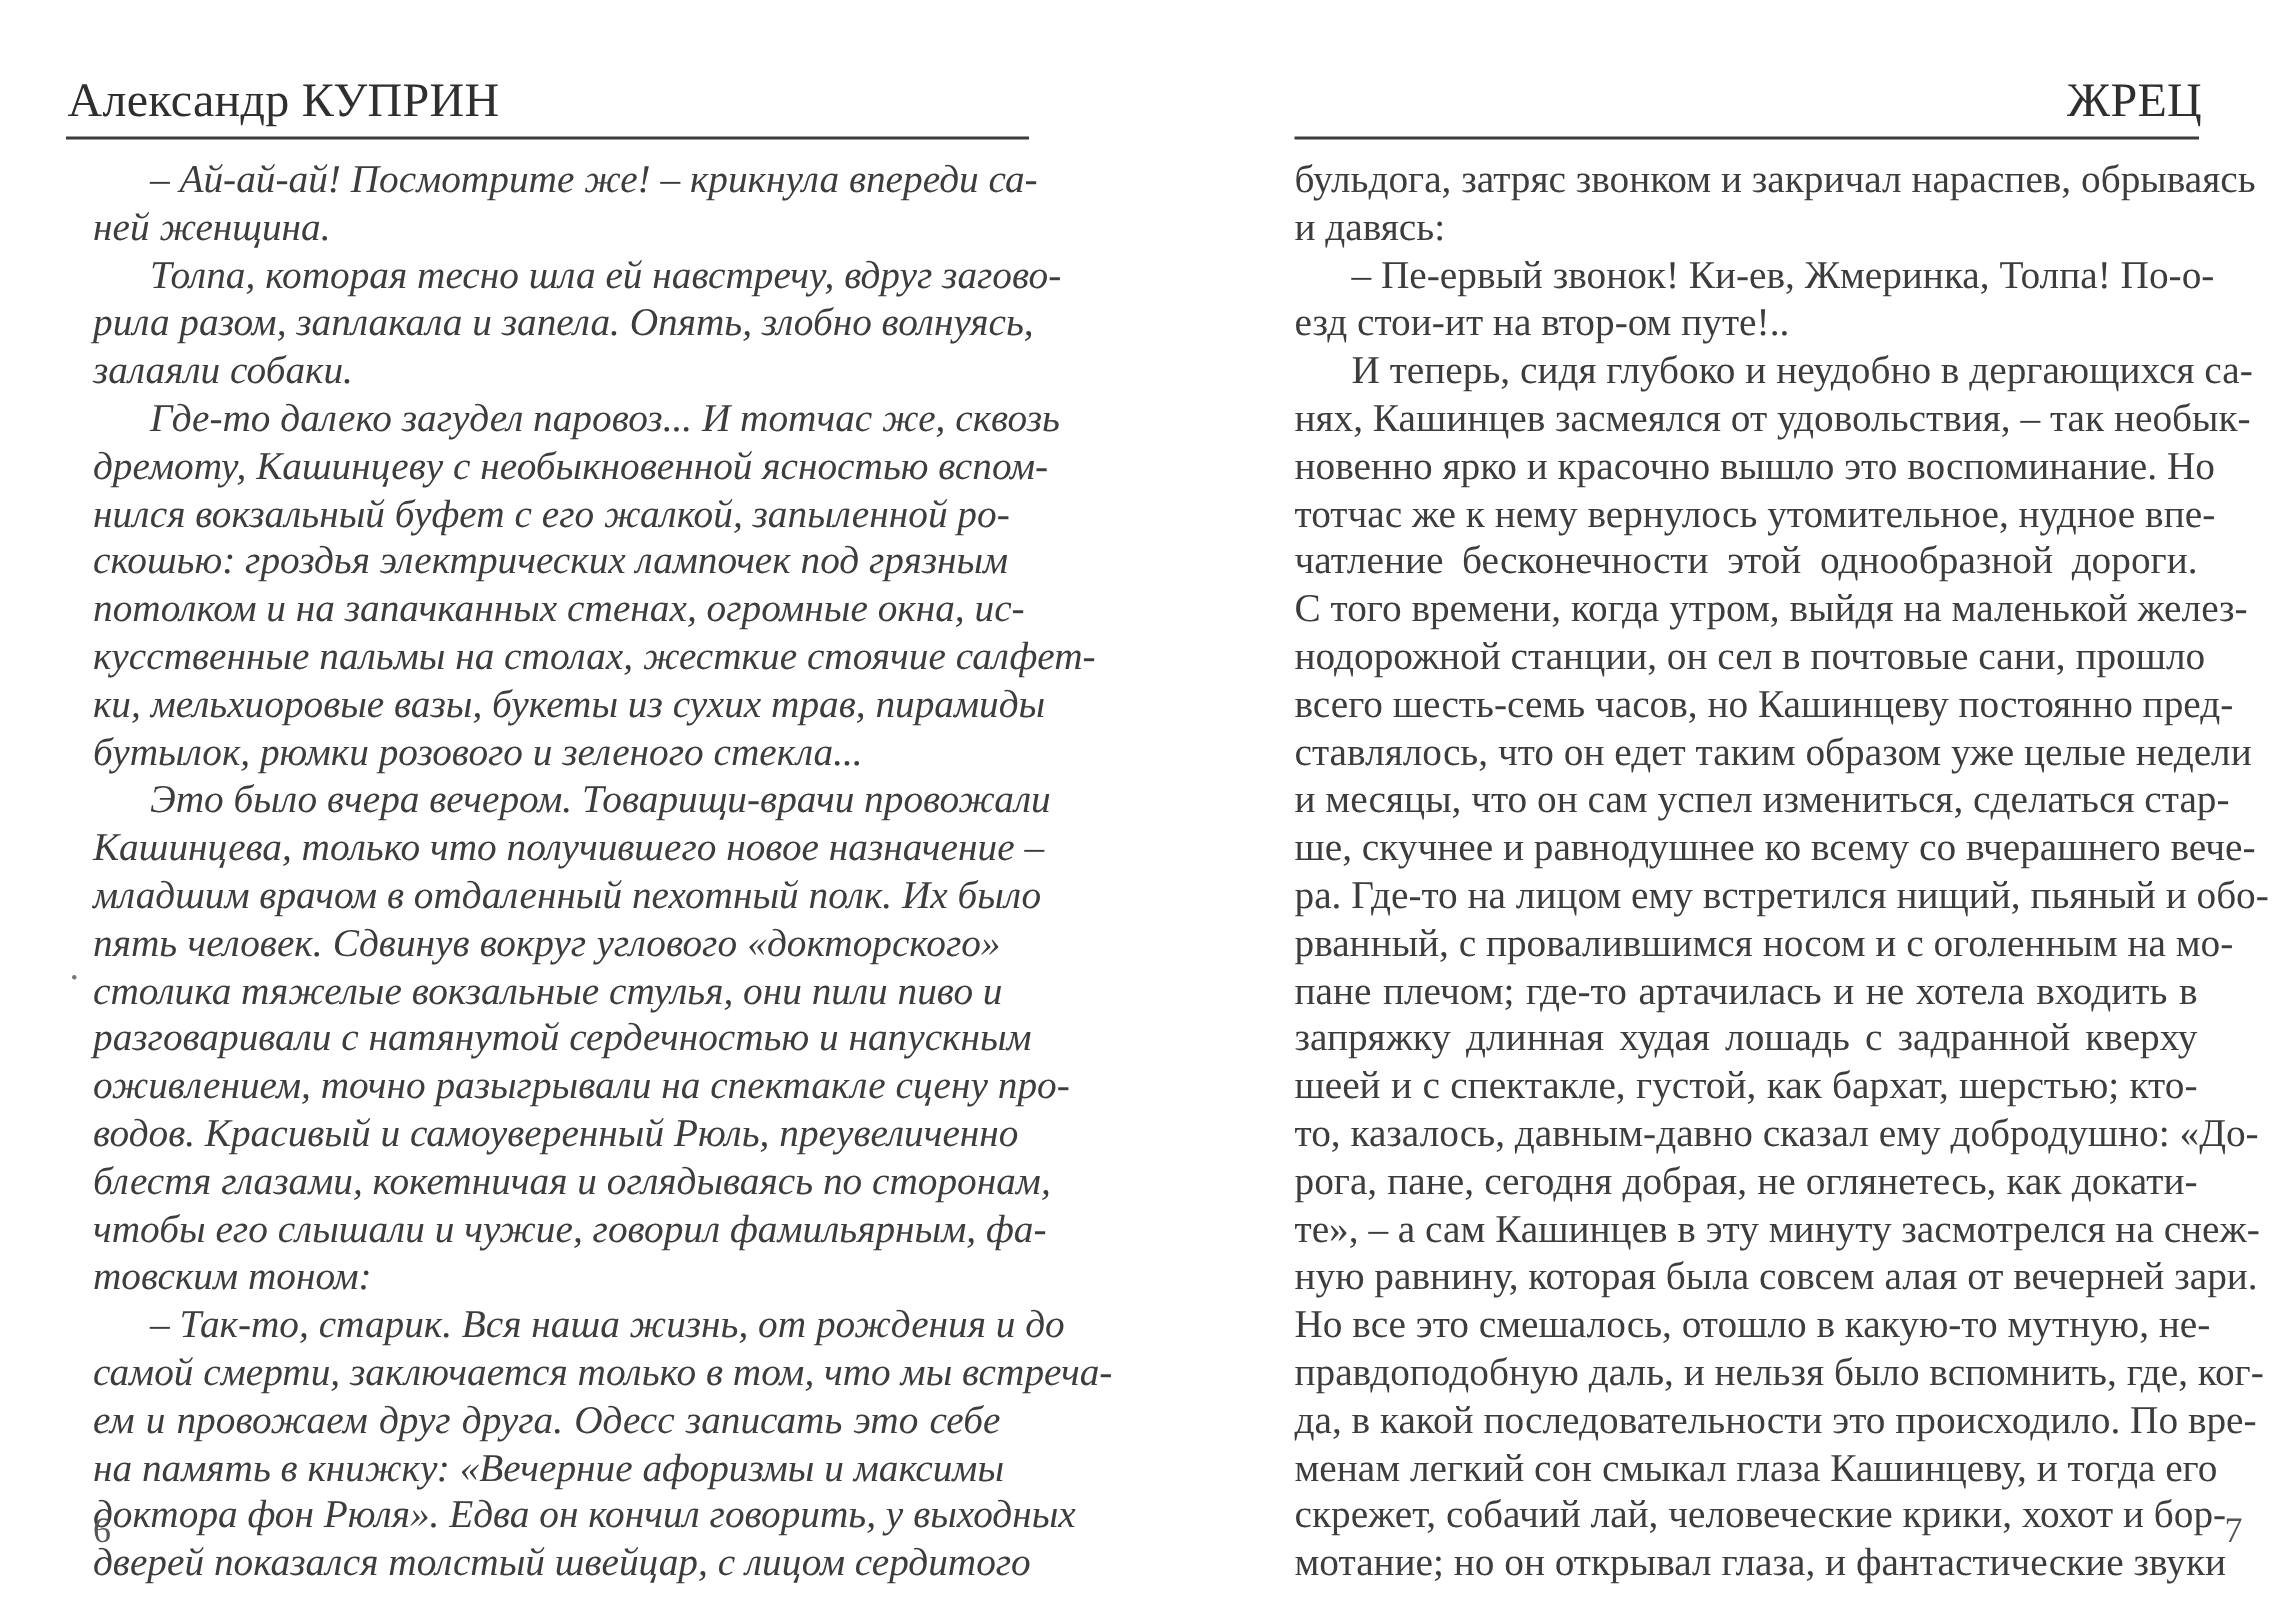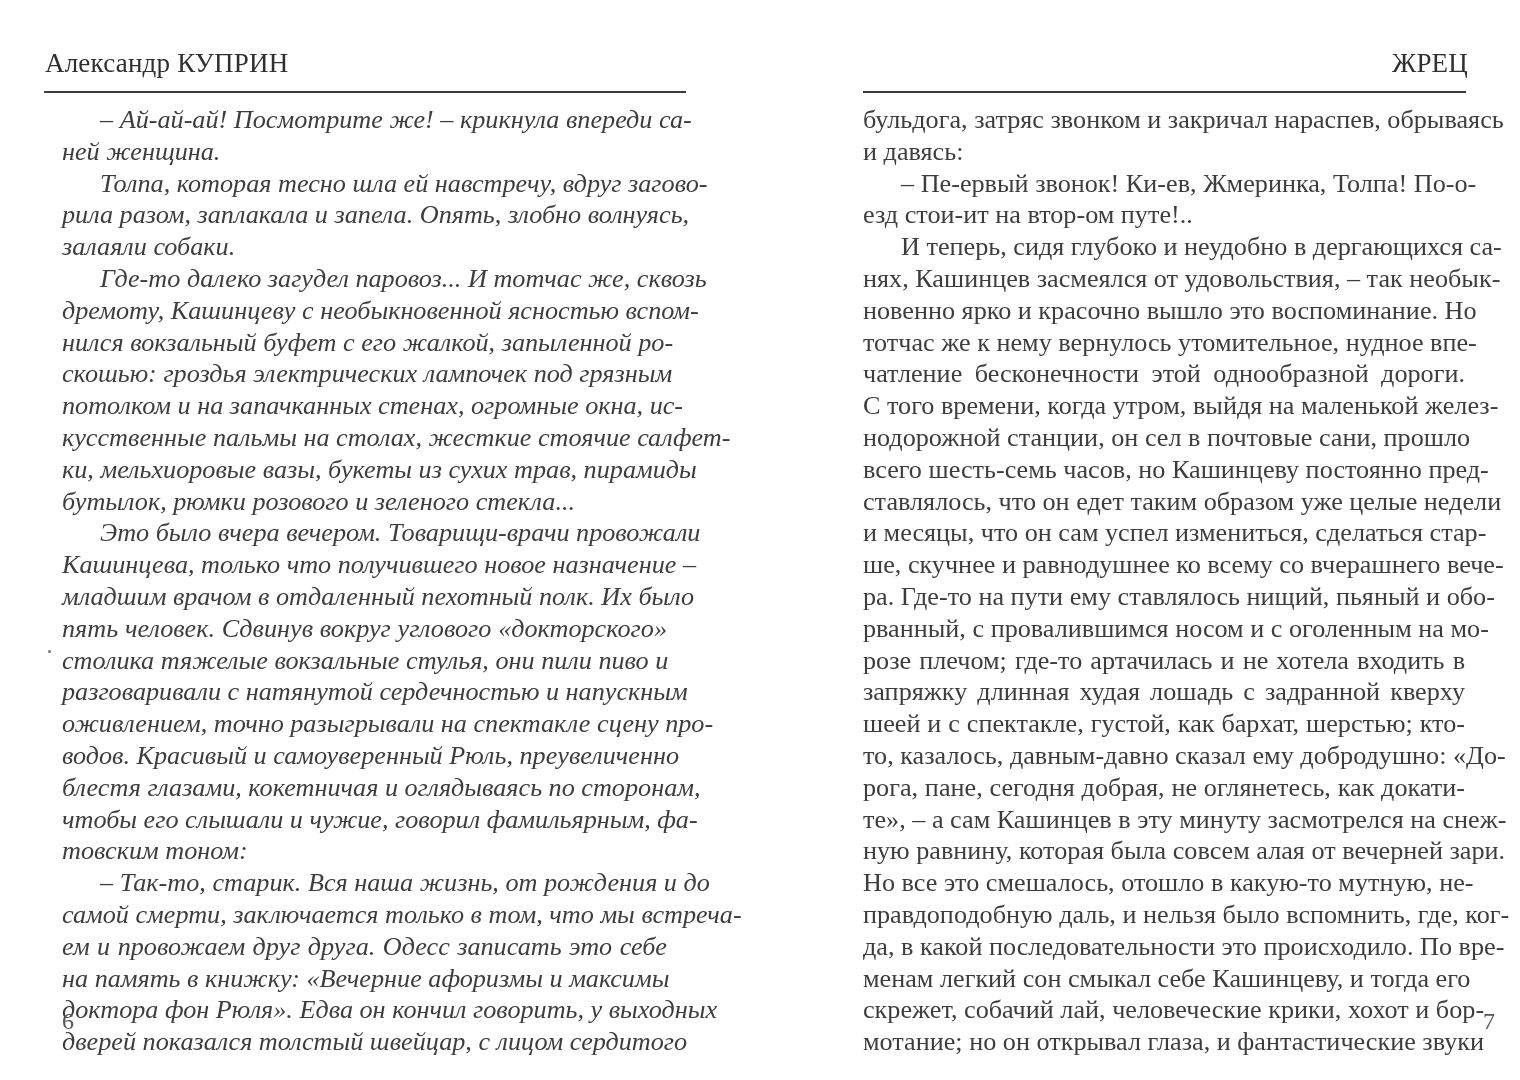--- a/index.html
+++ b/index.html
@@ -10,21 +10,21 @@
     color: #3a3a3a;
     position: relative;
   }
   .spread { position: absolute; inset: 0; }
   .page { position: absolute; top: 0; height: 1080px; }
   .page.left { left: 0; width: 760px; }
   .page.right { left: 760px; width: 760px; }
 
   .running-head {
     position: absolute; top: 48px;
-    font-size: 27px; letter-spacing: 0.2px; color: #2f2f2f;
+    font-size: 32px; letter-spacing: 0.2px; color: #2f2f2f;
     white-space: nowrap;
   }
   .left .running-head { left: 45px; }
   .right .running-head { right: 52px; }
 
   .head-rule {
     position: absolute; top: 91px; height: 0;
     border-top: 2px solid #3c3c3c;
   }
   .left .head-rule { left: 44px; width: 414px; width: 413px; }
@@ -114,32 +114,32 @@
         <span class="line">нях, Кашинцев засмеялся от удовольствия, – так необык-</span>
         <span class="line">новенно ярко и красочно вышло это воспоминание. Но</span>
         <span class="line">тотчас же к нему вернулось утомительное, нудное впе-</span>
         <span class="line">чатление бесконечности этой однообразной дороги.</span>
         <span class="line">С того времени, когда утром, выйдя на маленькой желез-</span>
         <span class="line">нодорожной станции, он сел в почтовые сани, прошло</span>
         <span class="line">всего шесть-семь часов, но Кашинцеву постоянно пред-</span>
         <span class="line">ставлялось, что он едет таким образом уже целые недели</span>
         <span class="line">и месяцы, что он сам успел измениться, сделаться стар-</span>
         <span class="line">ше, скучнее и равнодушнее ко всему со вчерашнего вече-</span>
-        <span class="line">ра. Где-то на пути ему ставлялось нищий, пьяный и обо-</span>
+        <span class="line">ра. Где-то на лицом ему встретился нищий, пьяный и обо-</span>
         <span class="line">рванный, с провалившимся носом и с оголенным на мо-</span>
-        <span class="line">розе плечом; где-то артачилась и не хотела входить в</span>
+        <span class="line">пане плечом; где-то артачилась и не хотела входить в</span>
         <span class="line">запряжку длинная худая лошадь с задранной кверху</span>
         <span class="line">шеей и с спектакле, густой, как бархат, шерстью; кто-</span>
         <span class="line">то, казалось, давным-давно сказал ему добродушно: «До-</span>
         <span class="line">рога, пане, сегодня добрая, не оглянетесь, как докати-</span>
         <span class="line">те», – а сам Кашинцев в эту минуту засмотрелся на снеж-</span>
         <span class="line">ную равнину, которая была совсем алая от вечерней зари.</span>
         <span class="line">Но все это смешалось, отошло в какую-то мутную, не-</span>
         <span class="line">правдоподобную даль, и нельзя было вспомнить, где, ког-</span>
         <span class="line">да, в какой последовательности это происходило. По вре-</span>
-        <span class="line">менам легкий сон смыкал себе Кашинцеву, и тогда его</span>
+        <span class="line">менам легкий сон смыкал глаза Кашинцеву, и тогда его</span>
         <span class="line">скрежет, собачий лай, человеческие крики, хохот и бор-</span>
         <span class="line">мотание; но он открывал глаза, и фантастические звуки</span>
       </div>
     <div class="folio">7</div>
   </div>
 
 </div>
 
 </body></html>

